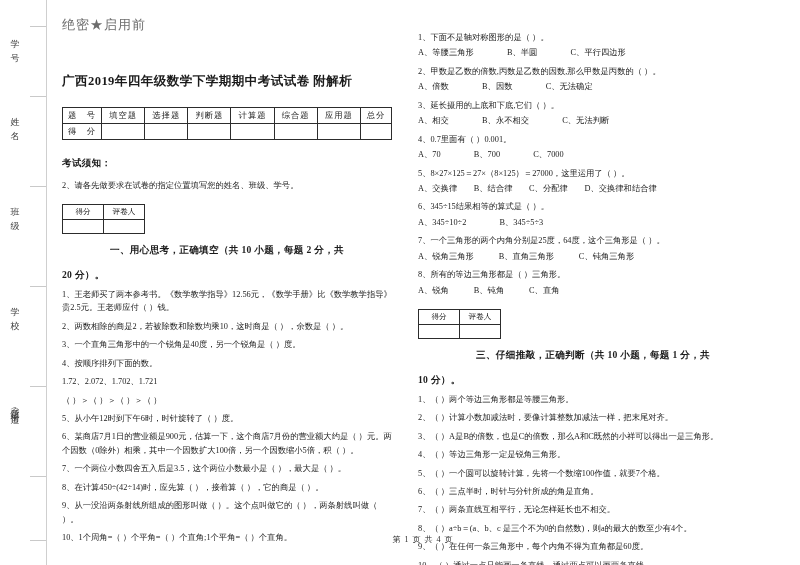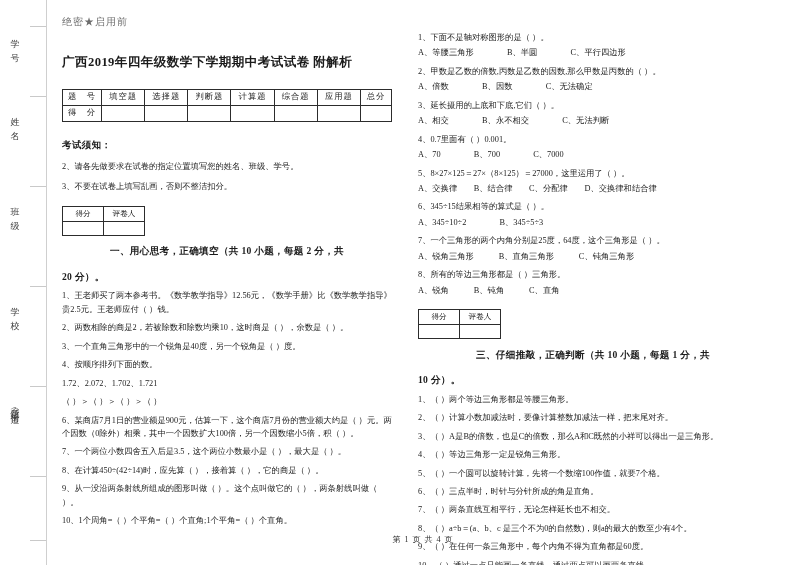--- a/index.html
+++ b/index.html
@@ -39,24 +39,24 @@
   }
   .col{
     position:absolute;top:0;
     font-size:8.3px;
     line-height:1.62;
   }
   .col-left{left:16px;width:330px;}
   .col-right{left:372px;width:350px;}
 
   .secret{
-    font-size:10px;color:#6d6d6d;letter-spacing:1px;margin-top:14px;
+    font-size:13px;color:#6d6d6d;letter-spacing:1px;margin-top:14px;
   }
   .doc-title{
-    font-size:12.6px;font-weight:bold;letter-spacing:.4px;margin-top:22px;
+    font-size:12.6px;font-weight:bold;letter-spacing:.4px;margin-top:36px;
     font-family:"Liberation Serif", serif;
   }
   table.score{
     border-collapse:collapse;margin-top:16px;font-size:8.3px;width:100%;border-radius:16px;
   }
   table.score td{
     border:1px solid #2c2c2c;height:15px;text-align:center;padding:0 2px;
     letter-spacing:1px;
   }
   table.score td.lbl{width:34px;}
@@ -137,21 +137,20 @@
           <td></td>
           <td></td>
           <td></td>
           <td></td>
         </tr>
       </tbody>
         </table>
 
       <div class="notice-head">考试须知：</div>
       <div class="p">2、请各先做要求在试卷的指定位置填写您的姓名、班级、学号。</div>
-      <div class="p">3、不要在试卷上填写乱画，否则不整洁扣分。</div>
 
       <div class="grade-box">
         <div class="row">
           <div class="cell">得分</div>
           <div class="cell">评卷人</div>
         </div>
         <div class="row bot">
           <div class="cell"></div>
           <div class="cell"></div>
         </div>
@@ -159,20 +158,21 @@
 
       <div class="sec-title">一、用心思考，正确填空（共 10 小题，每题 2 分，共</div>
       <div class="sec-title-cont">20 分）。</div>
 
       <div class="q">1、王老师买了两本参考书。《数学教学指导》12.56元，《数学手册》比《数学教学指导》贵2.5元。王老师应付（    ）钱。</div>
       <div class="q">2、两数相除的商是2，若被除数和除数均乘10，这时商是（    ），余数是（    ）。</div>
       <div class="q">3、一个直角三角形中的一个锐角是40度，另一个锐角是（    ）度。</div>
       <div class="q">4、按顺序排列下面的数。</div>
       <div class="q tight">1.72、2.072、1.702、1.721</div>
       <div class="q tight">（    ）＞（    ）＞（    ）＞（    ）</div>
+      <div class="q">5、从小午12时到下午6时，时针旋转了（    ）度。</div>
       <div class="q">6、某商店7月1日的营业额是900元，估算一下，这个商店7月份的营业额大约是（    ）元。两个因数（0除外）相乘，其中一个因数扩大100倍，另一个因数缩小5倍，积（    ）。</div>
       <div class="q">7、一个两位小数四舍五入后是3.5，这个两位小数最小是（    ），最大是（    ）。</div>
       <div class="q">8、在计算450÷(42÷14)时，应先算（    ），接着算（    ），它的商是（    ）。</div>
       <div class="q">9、从一没沿两条射线所组成的图形叫做（    ）。这个点叫做它的（    ），两条射线叫做（    ）。</div>
       <div class="q">10、1个周角=（    ）个平角=（    ）个直角;1个平角=（    ）个直角。</div>
 
       
 
       
       

